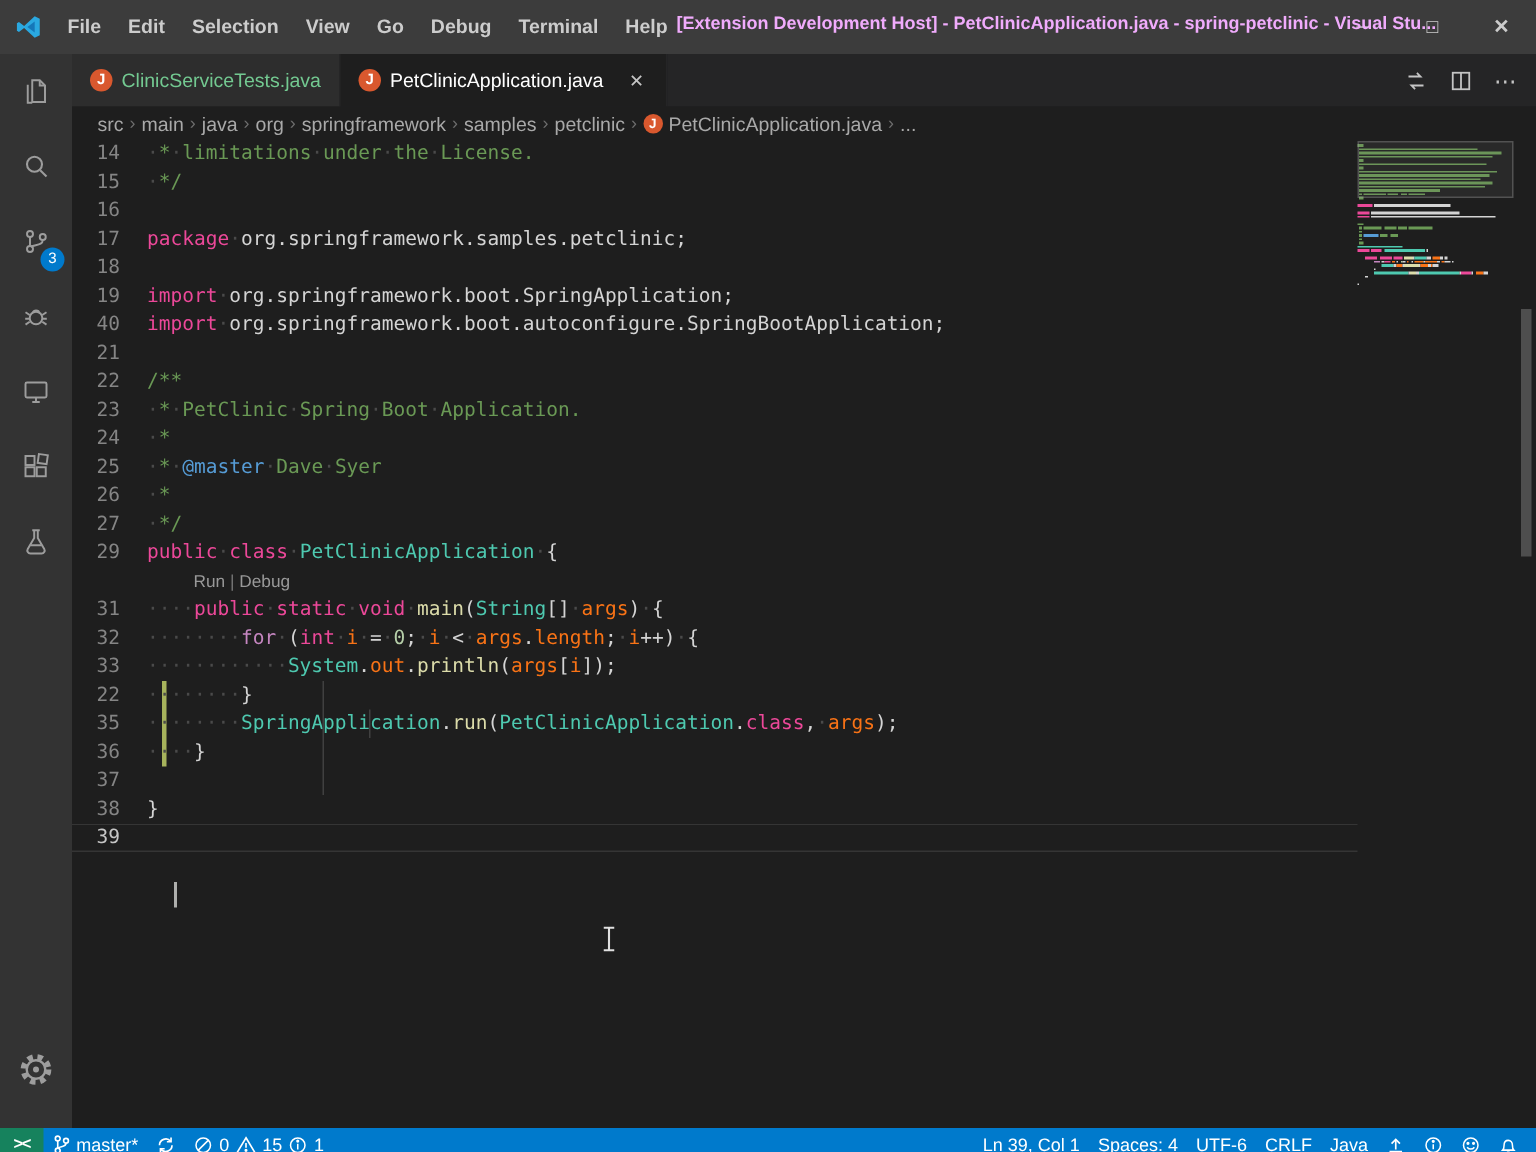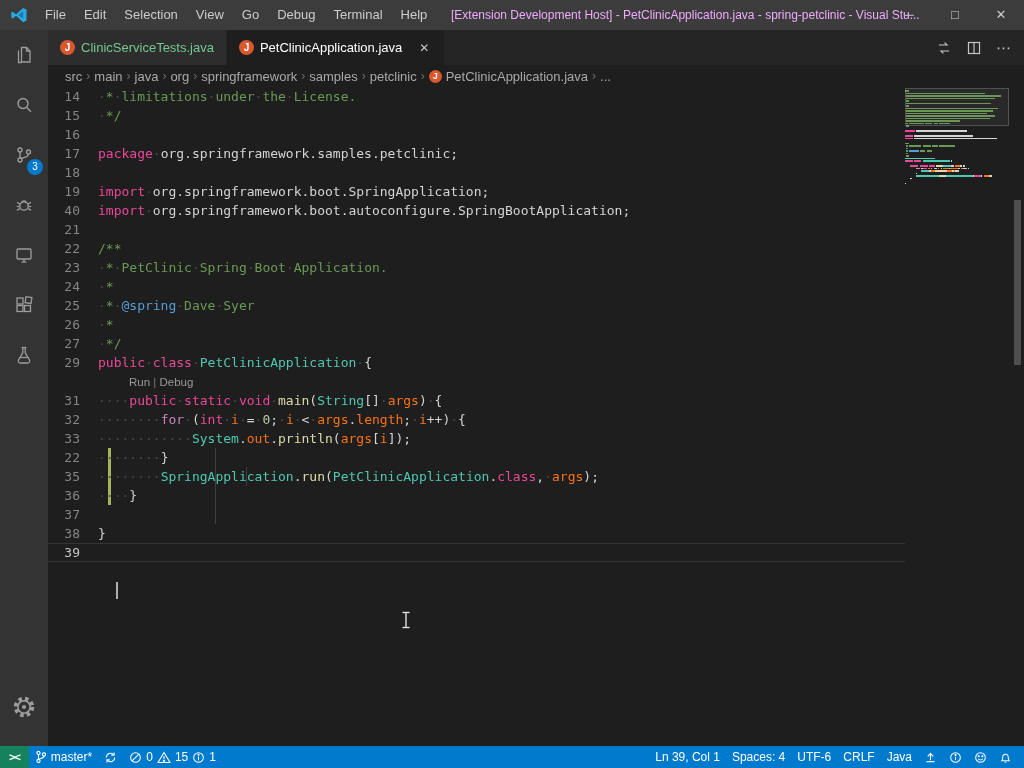--- a/index.html
+++ b/index.html
@@ -3,21 +3,21 @@
 <meta charset="utf-8">
 <style>
   * { box-sizing: border-box; }
   html,body { margin:0; padding:0; }
   body {
     width:1024px; height:768px; overflow:hidden;
     background:#1e1e1e; font-family:"Liberation Sans",sans-serif;
     color:#cccccc; position:relative; cursor:default;
   }
   
-  .titlebar { height:30px; background:#3c3c3c; display:flex; align-items:center; font-size:13px; position:relative; }
+  .titlebar { height:36px; background:#3c3c3c; display:flex; align-items:center; font-size:13px; position:relative;font-weight:bold; }
   .logo { width:18px; height:18px; margin:0 8px 0 10px; flex:0 0 auto; }
   .menu-item { padding:0 9px; line-height:30px; }
   .window-title { position:absolute; left:417px; top:0; line-height:30px; font-size:12px; color:#f0abfc; white-space:nowrap;margin-left:34px; }
   .win-controls { margin-left:auto; display:flex; height:30px; }
   .win-btn { width:46px; text-align:center; line-height:30px; font-size:13px; color:#cccccc; }
   
   .main { display:flex; height:716px; }
   .activitybar { width:48px; background:#333333; display:flex; flex-direction:column; align-items:center; flex:0 0 auto; }
   .ab-item { width:48px; height:50px; display:flex; align-items:center; justify-content:center; position:relative; }
   .ab-bottom { margin-top:auto; margin-bottom:14px; }
@@ -224,21 +224,21 @@
           <div class="code-row"><span class="gutter-num">15</span><span class="line-content"><span class="tk-ws">·</span><span class="tk-cm">*/</span></span></div>
           <div class="code-row"><span class="gutter-num">16</span><span class="line-content"></span></div>
           <div class="code-row"><span class="gutter-num">17</span><span class="line-content"><span class="tk-kw">package</span><span class="tk-ws">·</span><span class="tk-pl">org.springframework.samples.petclinic;</span></span></div>
           <div class="code-row"><span class="gutter-num">18</span><span class="line-content"></span></div>
           <div class="code-row"><span class="gutter-num">19</span><span class="line-content"><span class="tk-kw">import</span><span class="tk-ws">·</span><span class="tk-pl">org.springframework.boot.SpringApplication;</span></span></div>
           <div class="code-row"><span class="gutter-num">40</span><span class="line-content"><span class="tk-kw">import</span><span class="tk-ws">·</span><span class="tk-pl">org.springframework.boot.autoconfigure.SpringBootApplication;</span></span></div>
           <div class="code-row"><span class="gutter-num">21</span><span class="line-content"></span></div>
           <div class="code-row"><span class="gutter-num">22</span><span class="line-content"><span class="tk-cm">/**</span></span></div>
           <div class="code-row"><span class="gutter-num">23</span><span class="line-content"><span class="tk-ws">·</span><span class="tk-cm">*</span><span class="tk-ws">·</span><span class="tk-cm">PetClinic</span><span class="tk-ws">·</span><span class="tk-cm">Spring</span><span class="tk-ws">·</span><span class="tk-cm">Boot</span><span class="tk-ws">·</span><span class="tk-cm">Application.</span></span></div>
           <div class="code-row"><span class="gutter-num">24</span><span class="line-content"><span class="tk-ws">·</span><span class="tk-cm">*</span></span></div>
-          <div class="code-row"><span class="gutter-num">25</span><span class="line-content"><span class="tk-ws">·</span><span class="tk-cm">*</span><span class="tk-ws">·</span><span class="tk-dt">@spring</span><span class="tk-ws">·</span><span class="tk-cm">Dave</span><span class="tk-ws">·</span><span class="tk-cm">Syer</span></span></div>
+          <div class="code-row"><span class="gutter-num">25</span><span class="line-content"><span class="tk-ws">·</span><span class="tk-cm">*</span><span class="tk-ws">·</span><span class="tk-dt">@master</span><span class="tk-ws">·</span><span class="tk-cm">Dave</span><span class="tk-ws">·</span><span class="tk-cm">Syer</span></span></div>
           <div class="code-row"><span class="gutter-num">26</span><span class="line-content"><span class="tk-ws">·</span><span class="tk-cm">*</span></span></div>
           <div class="code-row"><span class="gutter-num">27</span><span class="line-content"><span class="tk-ws">·</span><span class="tk-cm">*/</span></span></div>
           <div class="code-row"><span class="gutter-num">29</span><span class="line-content"><span class="tk-kw">public</span><span class="tk-ws">·</span><span class="tk-kw">class</span><span class="tk-ws">·</span><span class="tk-ty">PetClinicApplication</span><span class="tk-ws">·</span><span class="tk-pl">{</span></span></div>
           <div class="code-row"><span class="gutter-num"></span><span class="line-content codelens-line"><span class="codelens-link">Run</span><span class="codelens-sep"> | </span><span class="codelens-link">Debug</span></span></div>
           <div class="code-row"><span class="gutter-num">31</span><span class="line-content"><span class="tk-ws">····</span><span class="tk-kw">public</span><span class="tk-ws">·</span><span class="tk-kw">static</span><span class="tk-ws">·</span><span class="tk-kw">void</span><span class="tk-ws">·</span><span class="tk-fn">main</span><span class="tk-pl">(</span><span class="tk-ty">String</span><span class="tk-pl">[]</span><span class="tk-ws">·</span><span class="tk-va">args</span><span class="tk-pl">)</span><span class="tk-ws">·</span><span class="tk-pl">{</span></span></div>
           <div class="code-row"><span class="gutter-num">32</span><span class="line-content"><span class="tk-ws">········</span><span class="tk-ct">for</span><span class="tk-ws">·</span><span class="tk-pl">(</span><span class="tk-kw">int</span><span class="tk-ws">·</span><span class="tk-va">i</span><span class="tk-ws">·</span><span class="tk-pl">=</span><span class="tk-ws">·</span><span class="tk-nu">0</span><span class="tk-pl">;</span><span class="tk-ws">·</span><span class="tk-va">i</span><span class="tk-ws">·</span><span class="tk-pl">&lt;</span><span class="tk-ws">·</span><span class="tk-va">args</span><span class="tk-pl">.</span><span class="tk-va">length</span><span class="tk-pl">;</span><span class="tk-ws">·</span><span class="tk-va">i</span><span class="tk-pl">++)</span><span class="tk-ws">·</span><span class="tk-pl">{</span></span></div>
           <div class="code-row"><span class="gutter-num">33</span><span class="line-content"><span class="tk-ws">············</span><span class="tk-ty">System</span><span class="tk-pl">.</span><span class="tk-va">out</span><span class="tk-pl">.</span><span class="tk-fn">println</span><span class="tk-pl">(</span><span class="tk-va">args</span><span class="tk-pl">[</span><span class="tk-va">i</span><span class="tk-pl">]);</span></span></div>
           <div class="code-row"><span class="gutter-num">22</span><span class="line-content"><span class="tk-ws">········</span><span class="tk-pl">}</span></span></div>
           <div class="code-row"><span class="gutter-num">35</span><span class="line-content"><span class="tk-ws">········</span><span class="tk-ty">SpringApplication</span><span class="tk-pl">.</span><span class="tk-fn">run</span><span class="tk-pl">(</span><span class="tk-ty">PetClinicApplication</span><span class="tk-pl">.</span><span class="tk-kw">class</span><span class="tk-pl">,</span><span class="tk-ws">·</span><span class="tk-va">args</span><span class="tk-pl">);</span></span></div>
           <div class="code-row"><span class="gutter-num">36</span><span class="line-content"><span class="tk-ws">····</span><span class="tk-pl">}</span></span></div>

